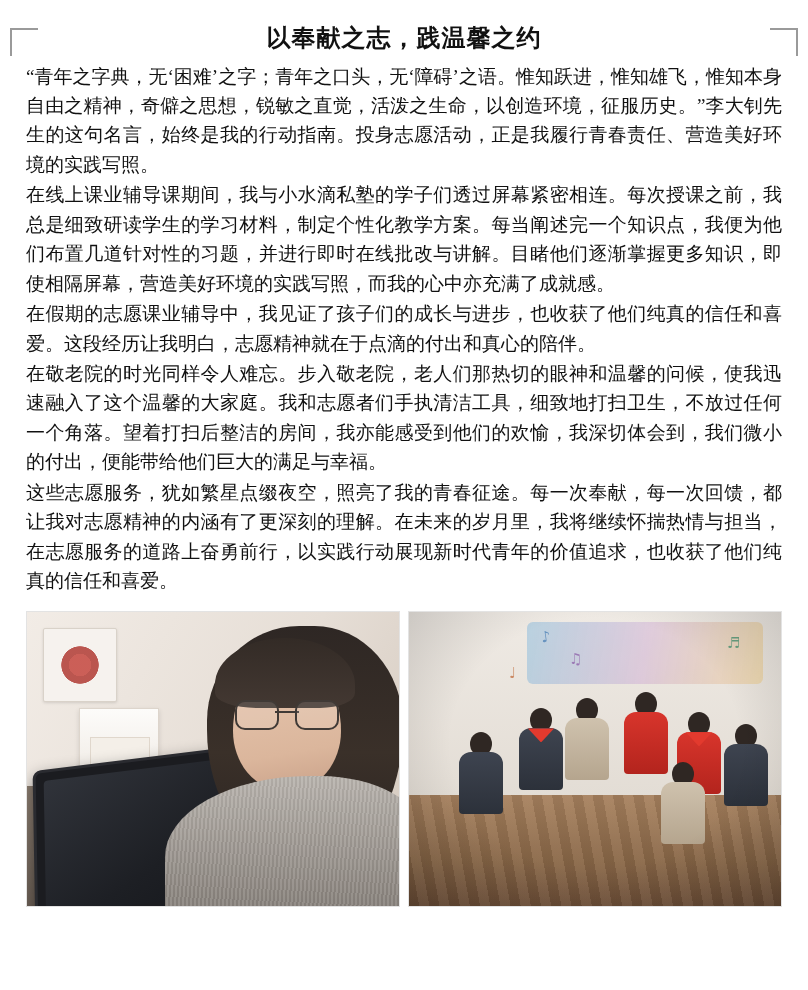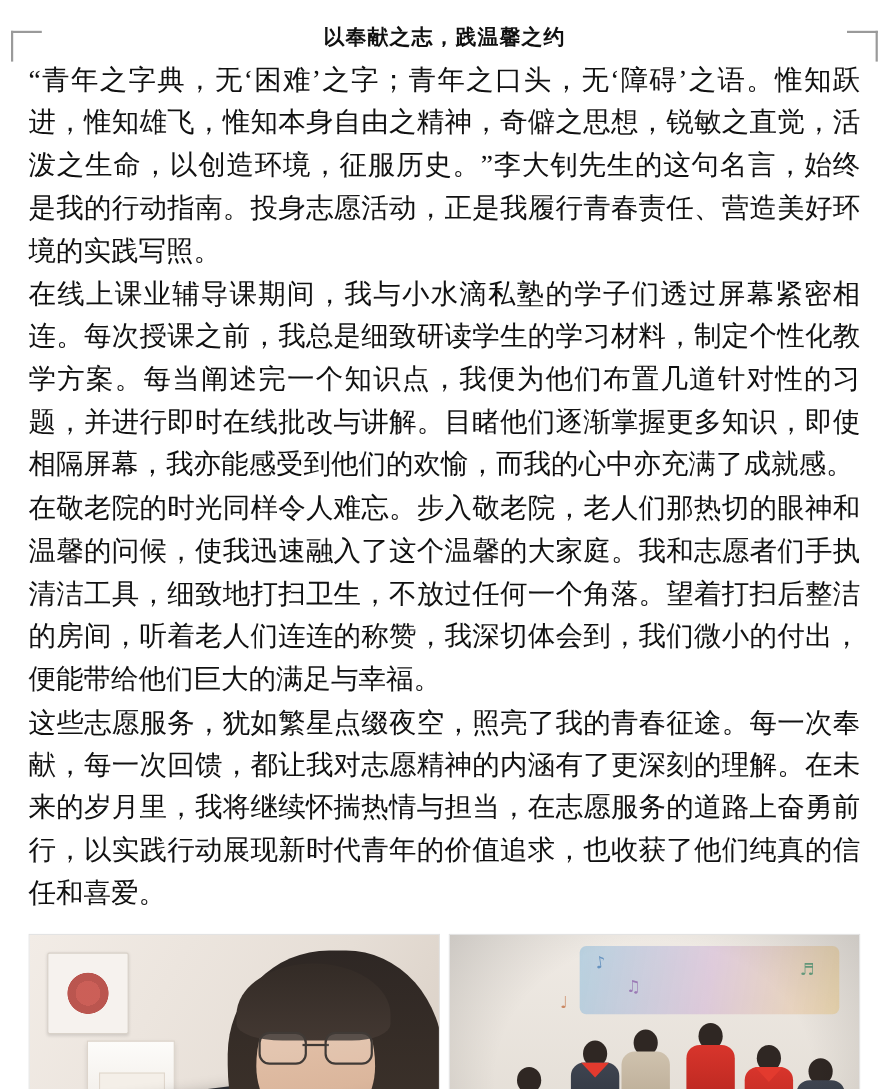--- a/index.html
+++ b/index.html
@@ -27,28 +27,28 @@
     position: absolute;
     width: 26px;
     height: 26px;
     pointer-events: none;
   }
   .crop-tl { top: 6px; left: 10px; border-left: 2px solid #9a9a9a; border-top: 2px solid #9a9a9a; }
   .crop-tr { top: 6px; right: 10px; border-right: 2px solid #9a9a9a; border-top: 2px solid #9a9a9a; }
 
   .doc-title {
     text-align: center;
-    font-size: 19px;
+    font-size: 24px;
     font-weight: 700;
     letter-spacing: 1px;
     margin: 22px 0 6px 0;
     line-height: 1.4;
   }
   .body-text {
-    font-size: 25px;
+    font-size: 19px;
     line-height: 1.55;
     text-align: justify;
     text-justify: inter-ideograph;
   }
   .para {
     margin: 0 0 1px 0;
     text-align: justify;
     text-justify: inter-ideograph;
   }
   .figures {
@@ -266,22 +266,23 @@
 
 <div class="page">
 
   <div class="crop-mark crop-tl"></div>
   <div class="crop-mark crop-tr"></div>
 
   <h1 class="doc-title">以奉献之志，践温馨之约</h1>
 
   <div class="body-text">
     <p class="para">“青年之字典，无‘困难’之字；青年之口头，无‘障碍’之语。惟知跃进，惟知雄飞，惟知本身自由之精神，奇僻之思想，锐敏之直觉，活泼之生命，以创造环境，征服历史。”李大钊先生的这句名言，始终是我的行动指南。投身志愿活动，正是我履行青春责任、营造美好环境的实践写照。</p>
-    <p class="para">在线上课业辅导课期间，我与小水滴私塾的学子们透过屏幕紧密相连。每次授课之前，我总是细致研读学生的学习材料，制定个性化教学方案。每当阐述完一个知识点，我便为他们布置几道针对性的习题，并进行即时在线批改与讲解。目睹他们逐渐掌握更多知识，即使相隔屏幕，我亦能感受到他们的欢愉，而我的心中亦充满了成就感。</p>
-    <p class="para">在敬老院的时光同样令人难忘。步入敬老院，老人们那热切的眼神和温馨的问候，使我迅速融入了这个温馨的大家庭。我和志愿者们手执清洁工具，细致地打扫卫生，不放过任何一个角落。望着打扫后整洁的房间，听着老人们连连的称赞，我深切体会到，我们微小的付出，便能带给他们巨大的满足与幸福。</p>
+    <p class="para">在线上课业辅导课期间，我与小水滴私塾的学子们透过屏幕紧密相连。每次授课之前，我总是细致研读学生的学习材料，制定个性化教学方案。每当阐述完一个知识点，我便为他们布置几道针对性的习题，并进行即时在线批改与讲解。目睹他们逐渐掌握更多知识，即使相隔屏幕，营造美好环境的实践写照，而我的心中亦充满了成就感。</p>
+    <p class="para">在假期的志愿课业辅导中，我见证了孩子们的成长与进步，也收获了他们纯真的信任和喜爱。这段经历让我明白，志愿精神就在于点滴的付出和真心的陪伴。</p>
+    <p class="para">在敬老院的时光同样令人难忘。步入敬老院，老人们那热切的眼神和温馨的问候，使我迅速融入了这个温馨的大家庭。我和志愿者们手执清洁工具，细致地打扫卫生，不放过任何一个角落。望着打扫后整洁的房间，我亦能感受到他们的欢愉，我深切体会到，我们微小的付出，便能带给他们巨大的满足与幸福。</p>
     <p class="para">这些志愿服务，犹如繁星点缀夜空，照亮了我的青春征途。每一次奉献，每一次回馈，都让我对志愿精神的内涵有了更深刻的理解。在未来的岁月里，我将继续怀揣热情与担当，在志愿服务的道路上奋勇前行，以实践行动展现新时代青年的价值追求，也收获了他们纯真的信任和喜爱。</p>
   </div>
 
   <div class="figures">
 
     <div class="figure fig-left">
       <div class="photo-left">
         <div class="pl-wall"></div>
         <div class="pl-paper"></div>
         <div class="pl-box">

